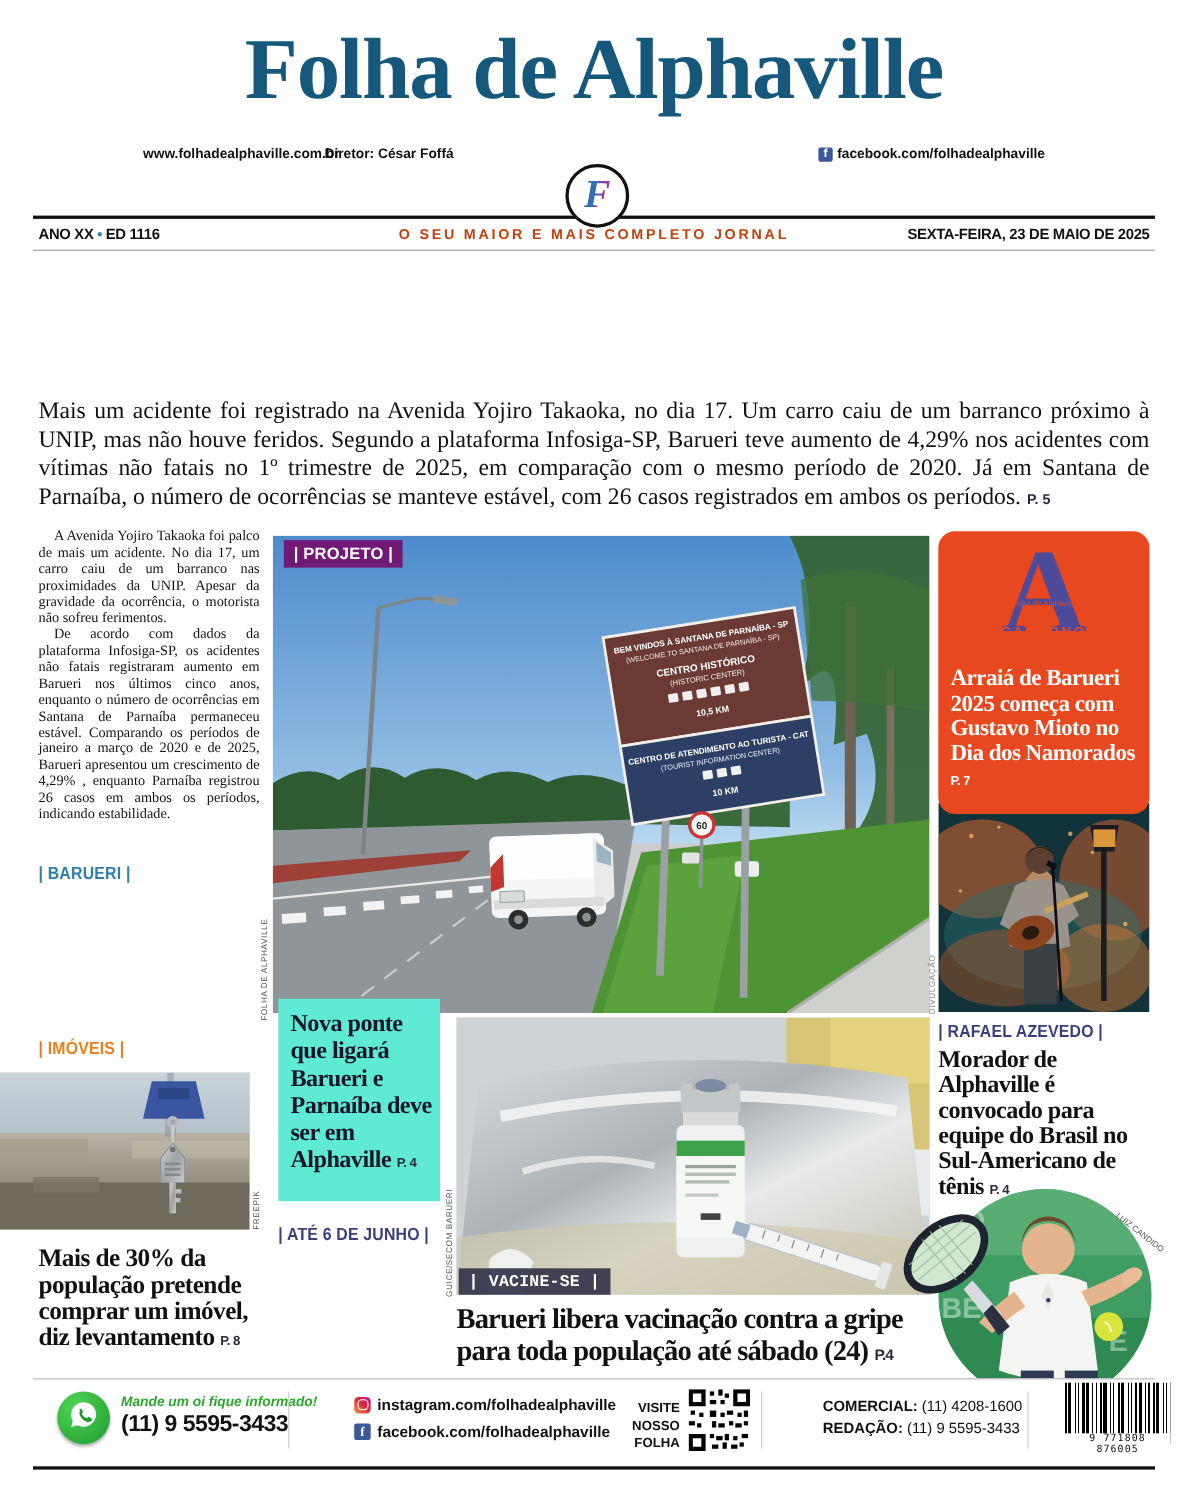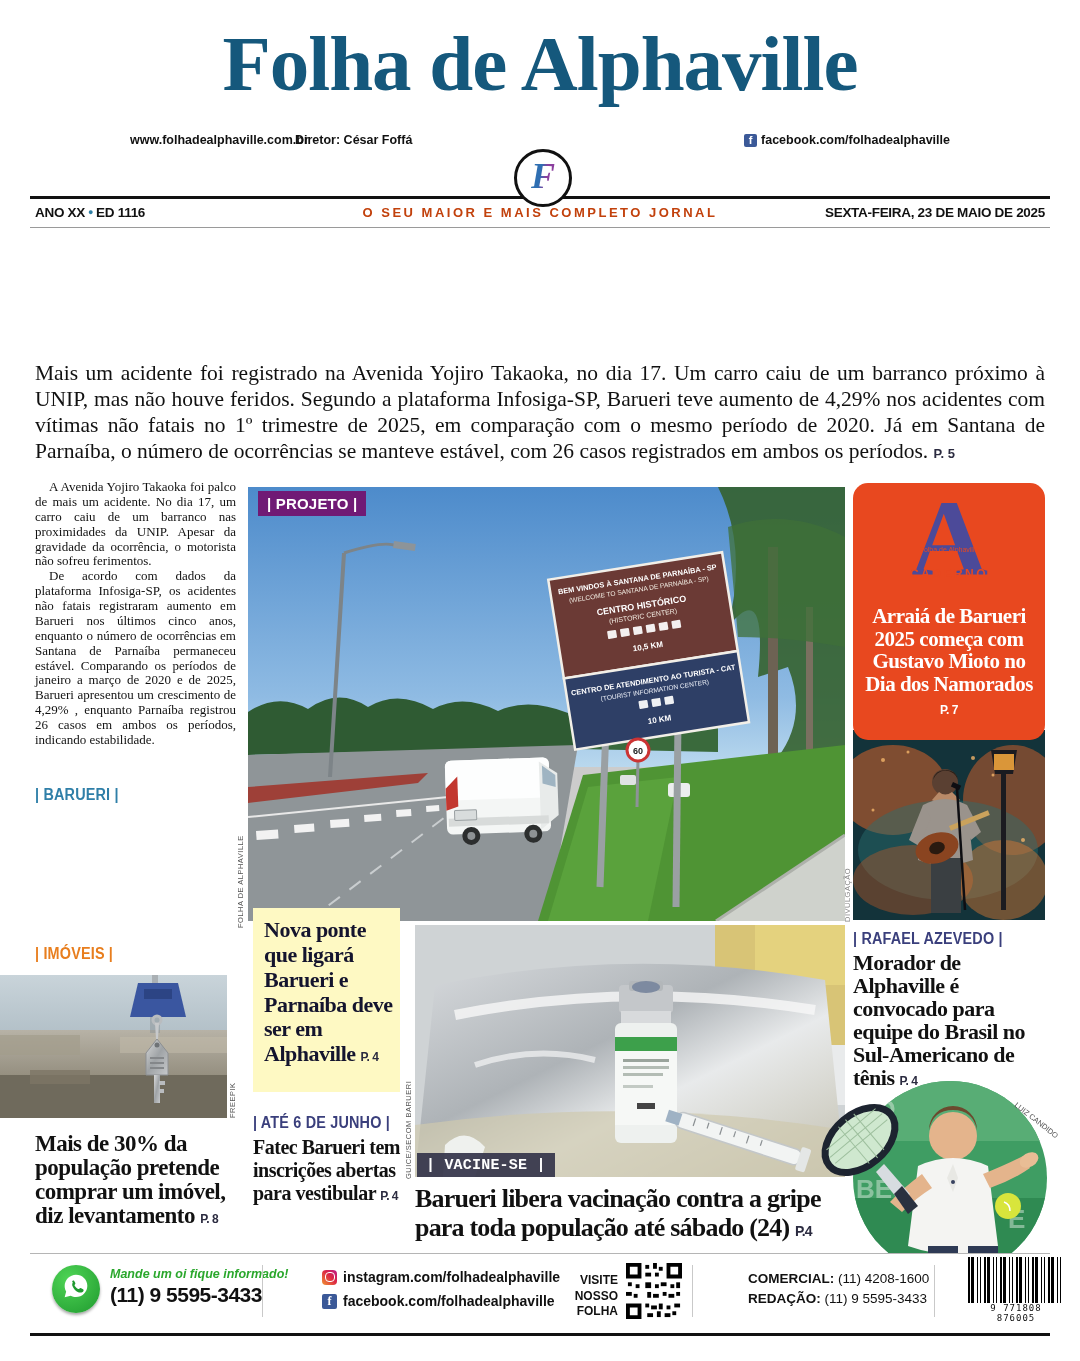--- a/index.html
+++ b/index.html
@@ -40,32 +40,32 @@
   .seclabel{font-family:"Liberation Sans","DejaVu Sans",sans-serif;font-weight:700;font-size:16px;
             letter-spacing:0.2px;transform:scaleX(.9);transform-origin:0 50%;white-space:nowrap;}
   .story-hl{font-weight:700;line-height:1.08;letter-spacing:-0.5px;}
   .story-hl .pageref{font-size:12px;}
   .credit-v{font-family:"Liberation Sans","DejaVu Sans",sans-serif;font-size:7.5px;color:#555;
             writing-mode:vertical-rl;transform:rotate(180deg);letter-spacing:.5px;white-space:nowrap;}
   .photo{overflow:hidden;background:#ccc;}
   .overlabel{font-family:"Liberation Sans","DejaVu Sans",sans-serif;font-weight:700;color:#fff;
              font-size:15px;padding:4px 9px;letter-spacing:0.2px;white-space:nowrap;}
   
-  .ponte-box{top:908px;left:253px;width:147px;height:184px;background:#fef9c3;z-index:4;
+  .ponte-box{top:908px;left:253px;width:147px;height:184px;background:#5eead4;z-index:4;
              padding:10px 0 0 11px;box-sizing:border-box;}
   .ponte-box .story-hl{font-size:22px;line-height:1.13;color:#14142e;}
   
   .caderno-box{top:483px;left:853px;width:192px;height:257px;background:#e8481f;border-radius:15px;z-index:2;}
   .big-a{position:absolute;top:2px;left:0;width:192px;text-align:center;font-size:108px;font-weight:700;
          color:#4c4a99;line-height:1;}
   .a-small{position:absolute;top:63px;left:0;width:192px;text-align:center;font-size:7px;color:#e8481f;
            font-family:"Liberation Sans","DejaVu Sans",sans-serif;}
   .a-caderno{position:absolute;top:84px;left:0;width:192px;text-align:center;font-size:12px;font-weight:700;
              letter-spacing:2.5px;color:#e8481f;font-family:"Liberation Sans","DejaVu Sans",sans-serif;}
-  .caderno-hl{position:absolute;top:122px;left:11px;width:170px;text-align:center;color:#fff;
+  .caderno-hl{position:absolute;top:122px;left:11px;width:170px;color:#fff;
               font-size:21px;font-weight:700;line-height:1.08;letter-spacing:-0.5px;}
   .caderno-hl .pageref{color:#fff;font-size:12px;}
   
   .footer{top:1253px;left:0;width:1080px;height:133px;background:#fff;z-index:9;}
   .footer-grayline{position:absolute;top:0;left:30px;width:1020px;height:1px;background:#b5b5b5;}
   .footer-blackline{position:absolute;top:80px;left:30px;width:1020px;height:3px;background:#111;}
   .vdiv{position:absolute;top:12px;height:52px;width:1px;background:#c9c9c9;}
   .wa-circle{position:absolute;top:12px;left:52px;width:48px;height:48px;border-radius:50%;
              background:radial-gradient(circle at 35% 30%,#4fd455,#1f9a2f);box-shadow:0 2px 3px rgba(0,0,0,.35);}
   .wa-glyph{position:absolute;top:4px;left:7px;width:34px;height:34px;}
@@ -285,24 +285,20 @@
   <div class="abs credit-v" style="top:843px;left:236px;height:85px;">FOLHA DE ALPHAVILLE</div>
 
   <div class="abs ponte-box">
     <div class="story-hl">
       <span>Nova ponte que ligará Barueri e Parnaíba deve ser em Alphaville</span>
       <span class="pageref">P. 4</span>
     </div>
   </div>
 
   <div class="abs seclabel" style="top:1114px;left:253px;color:#3a3f7c;">| ATÉ 6 DE JUNHO |</div>
-  <div class="abs story-hl" style="top:1136px;left:253px;width:152px;font-size:20px;line-height:1.15;">
-    <span>Fatec Barueri tem inscrições abertas para vestibular</span>
-    <span class="pageref">P. 4</span>
-  </div>
 
   <div class="abs photo" style="top:925px;left:415px;width:430px;height:252px;">
     <svg width="430" height="252" viewBox="0 0 430 252">
       <defs>
         <linearGradient id="tray" x1="0" y1="0" x2="1" y2="1">
           <stop offset="0" stop-color="#d7dadd"></stop>
             <stop offset=".4" stop-color="#aeb3b7"></stop>
           <stop offset=".6" stop-color="#e8eaeb"></stop>
             <stop offset="1" stop-color="#c2bfae"></stop>
         </linearGradient>

